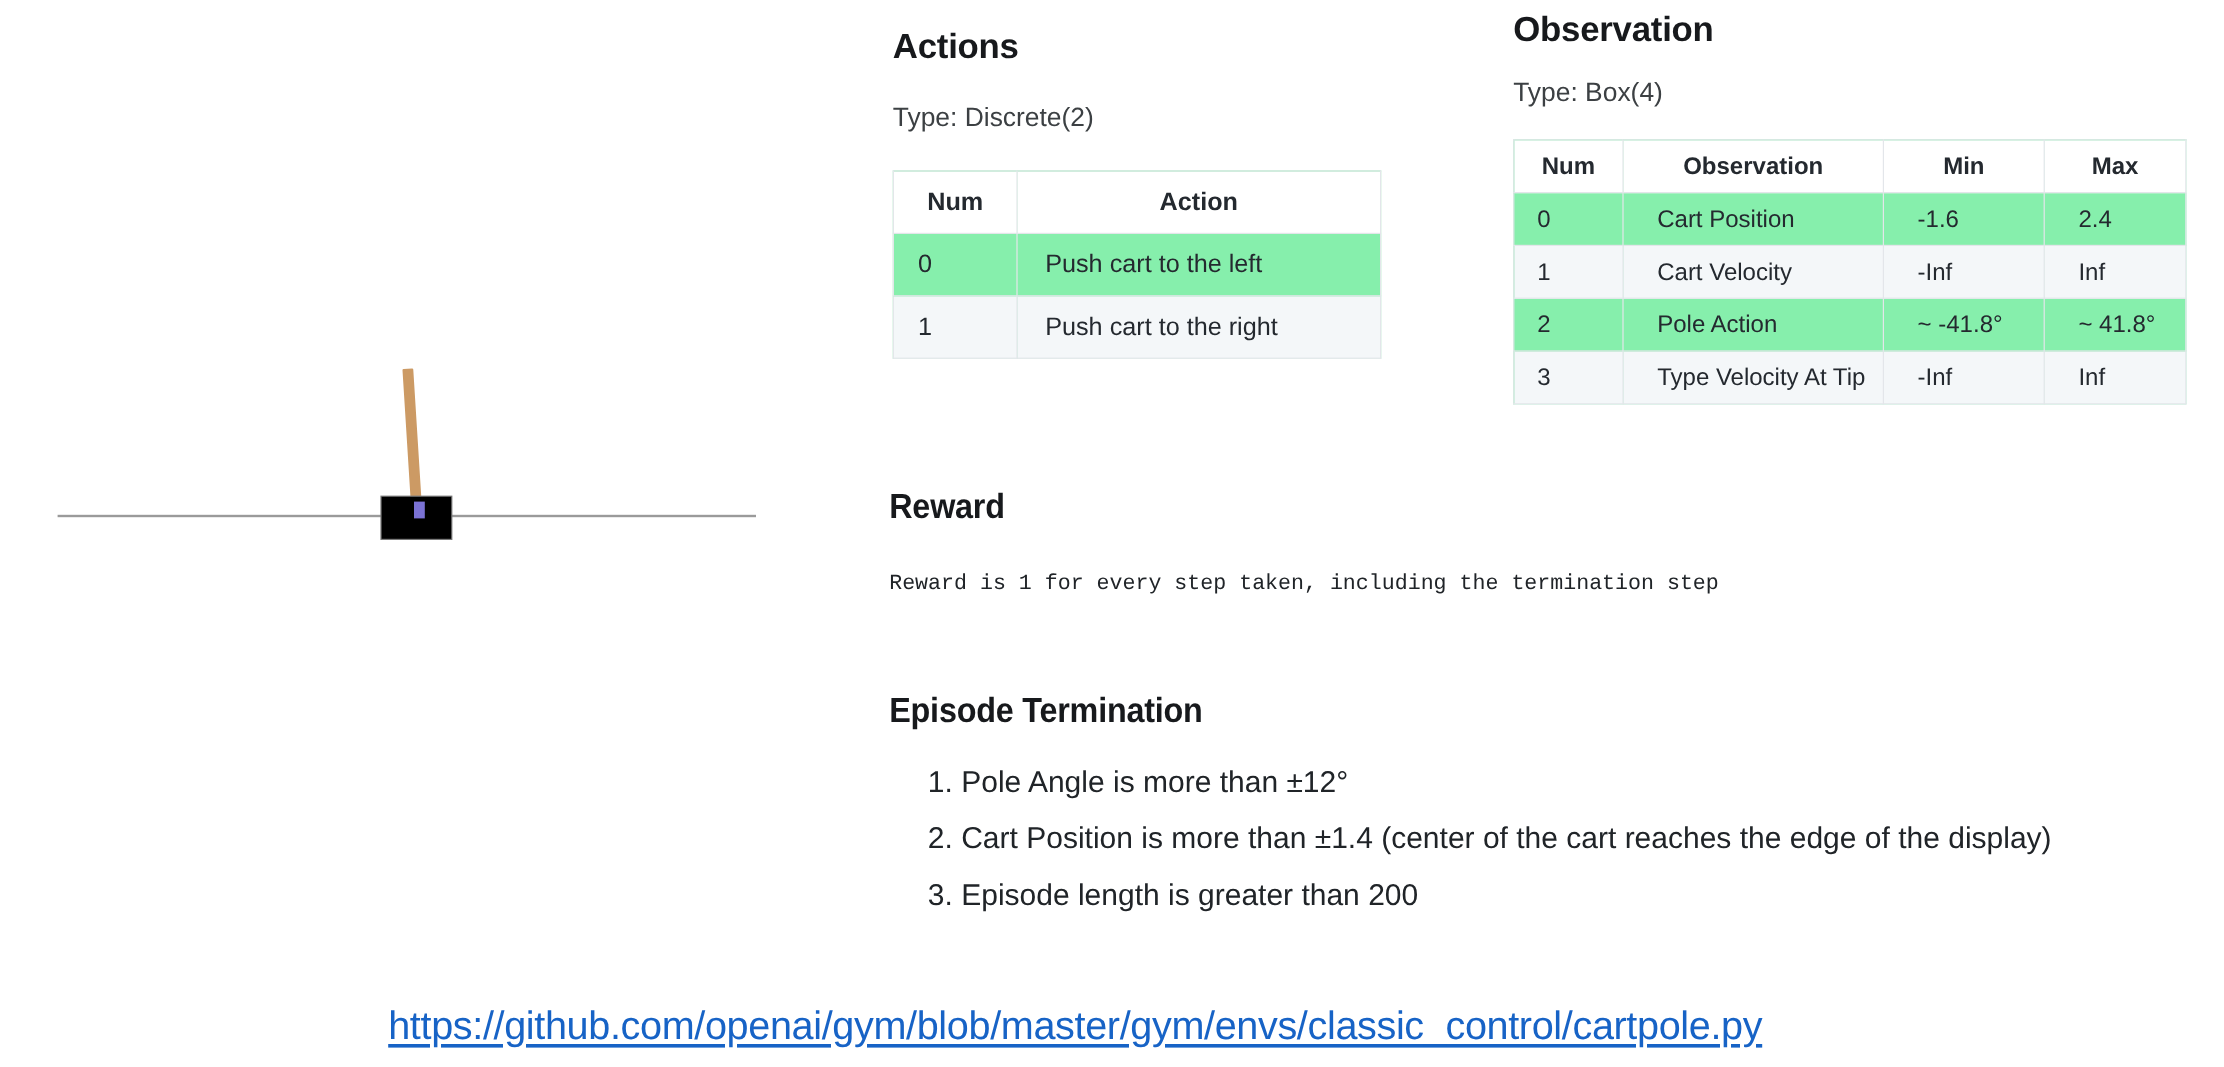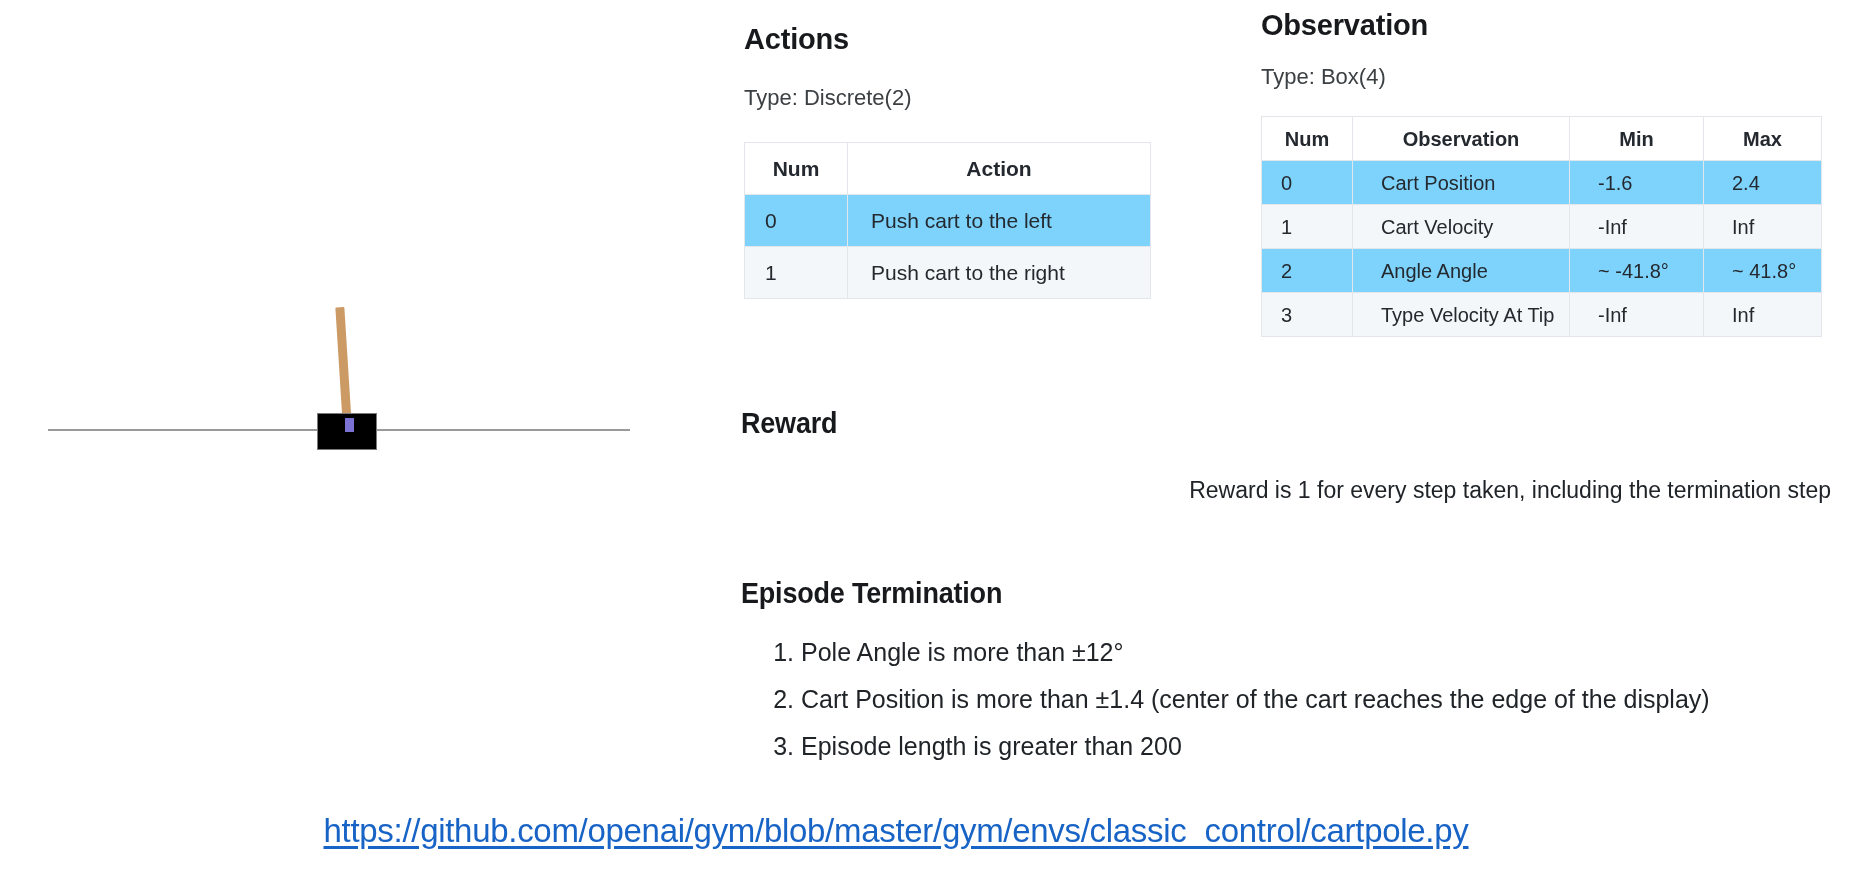--- a/index.html
+++ b/index.html
@@ -83,21 +83,21 @@
   }
   #termination-section {
     position: absolute;
     left: 741px;
     top: 576px;
     width: 1090px;
   }
   #link-section {
     position: absolute;
     left: 0px;
-    top: 812px;
+    top: 836px;
     width: 1792px;
     text-align: center;
   }
 
   h2.sec-heading {
     margin: 0 0 0 0;
     font-size: 29px;
     font-weight: bold;
     letter-spacing: -0.2px;
     color: #17191c;
@@ -112,21 +112,21 @@
     margin: 28px 0 0 0;
     font-size: 22px;
     color: #3c4043;
     line-height: 1.2;
   }
   #observation-section p.type-line { margin-top: 21px; }
 
   
   table.doc-table {
     border-collapse: collapse;
-    background: #7dd3fc;
+    background: #86efac;
     table-layout: fixed;
   }
   table.doc-table th,
   table.doc-table td {
     border: 1px solid #e3e6ea;
     font-size: 21px;
     color: #24292f;
     line-height: 1.2;
     vertical-align: middle;
   }
@@ -156,26 +156,25 @@
   #observation-table th, #observation-table td { height: 43px; padding: 0 12px; font-size: 20px; }
   #observation-table col.o-num { width: 91px; }
   #observation-table col.o-obs { width: 217px; }
   #observation-table col.o-min { width: 134px; }
   #observation-table col.o-max { width: 118px; }
   #observation-table td.cell-num { padding-left: 19px; }
   #observation-table td.cell-text { padding-left: 28px; }
 
   
   .body-text {
-    font-family: Liberation Sans, sans-serif;
-    font-size: 23px;
+    font-family: Liberation Mono, monospace;
+    font-size: 18px;
     color: #202428;
     line-height: 1.25;
     margin: 0;
-    text-align: right;
   }
   #reward-body { margin-top: 35px; }
   ol.term-list {
     margin: 26px 0 0 0;
     padding-left: 60px;
     list-style-position: outside;
   }
   ol.term-list li {
     font-family: "Liberation Sans Narrow", "Liberation Sans", sans-serif;
     font-size: 25px;
@@ -261,21 +260,21 @@
         <td class="cell-text">2.4</td>
       </tr>
       <tr class="striped">
         <td class="cell-num">1</td>
         <td class="cell-text">Cart Velocity</td>
         <td class="cell-text">-Inf</td>
         <td class="cell-text">Inf</td>
       </tr>
       <tr>
         <td class="cell-num">2</td>
-        <td class="cell-text">Angle Angle</td>
+        <td class="cell-text">Pole Action</td>
         <td class="cell-text">~ -41.8°</td>
         <td class="cell-text">~ 41.8°</td>
       </tr>
       <tr class="striped">
         <td class="cell-num">3</td>
         <td class="cell-text">Type Velocity At Tip</td>
         <td class="cell-text">-Inf</td>
         <td class="cell-text">Inf</td>
       </tr>
     </tbody>

